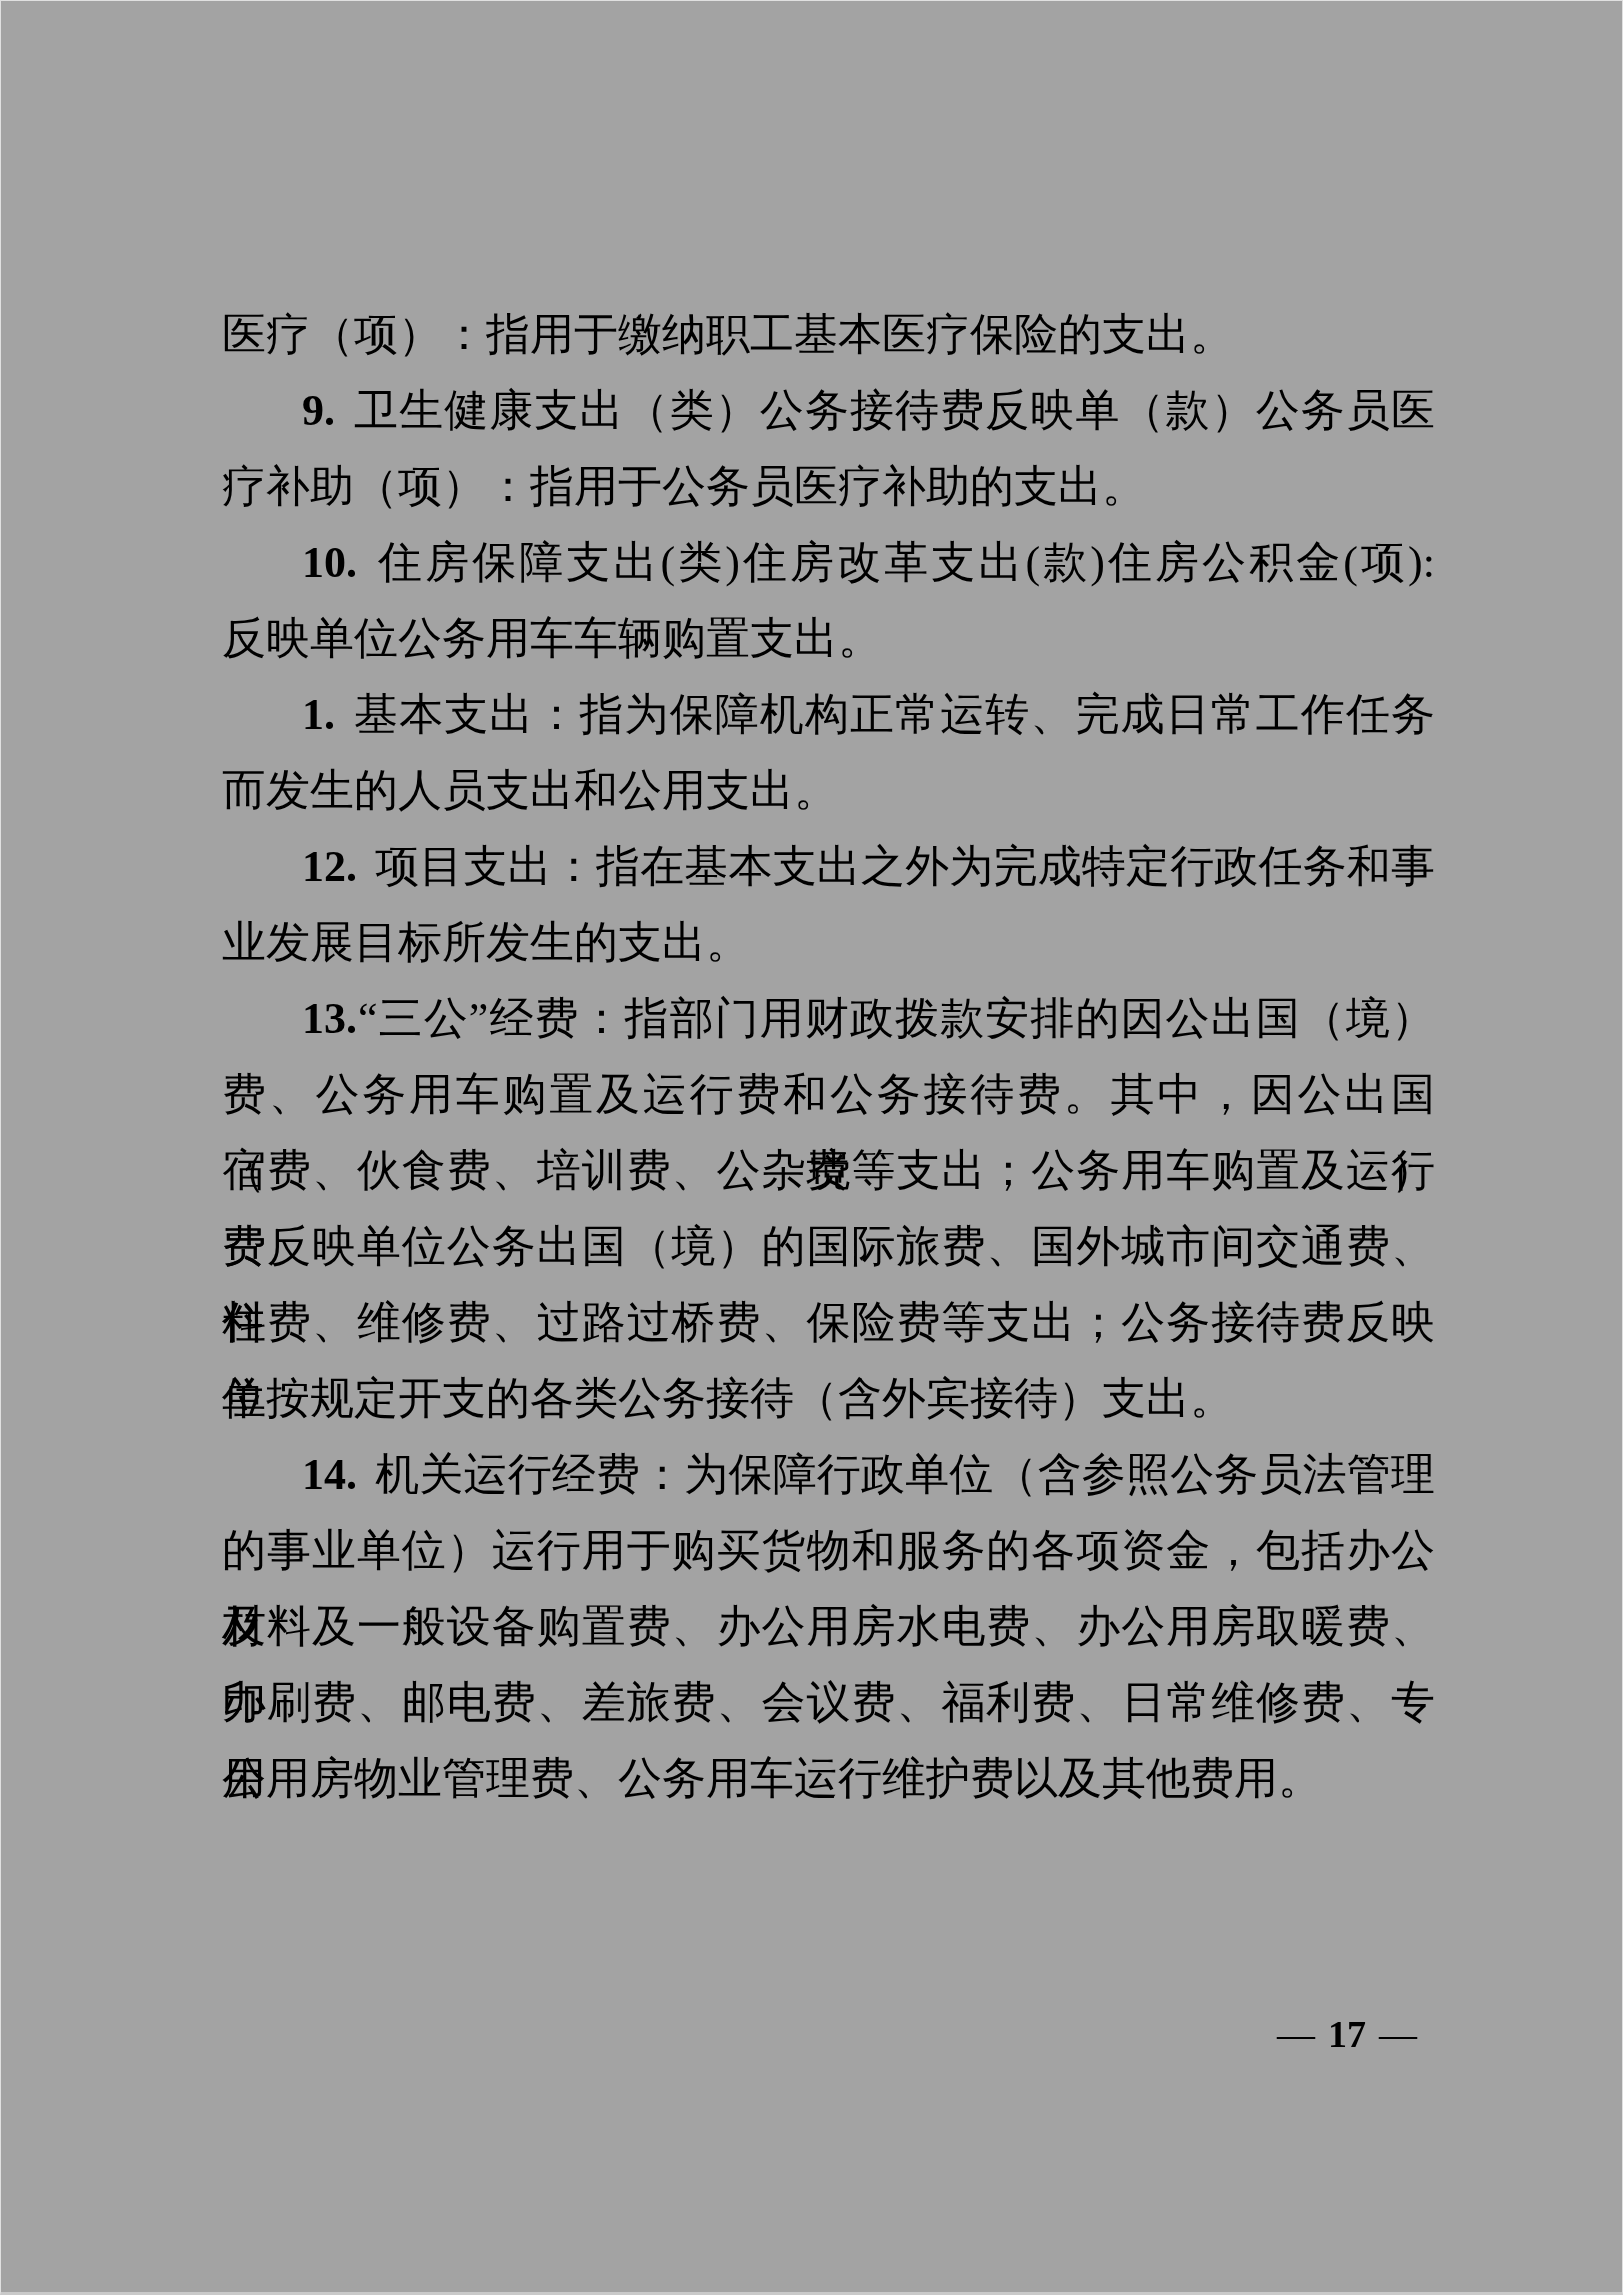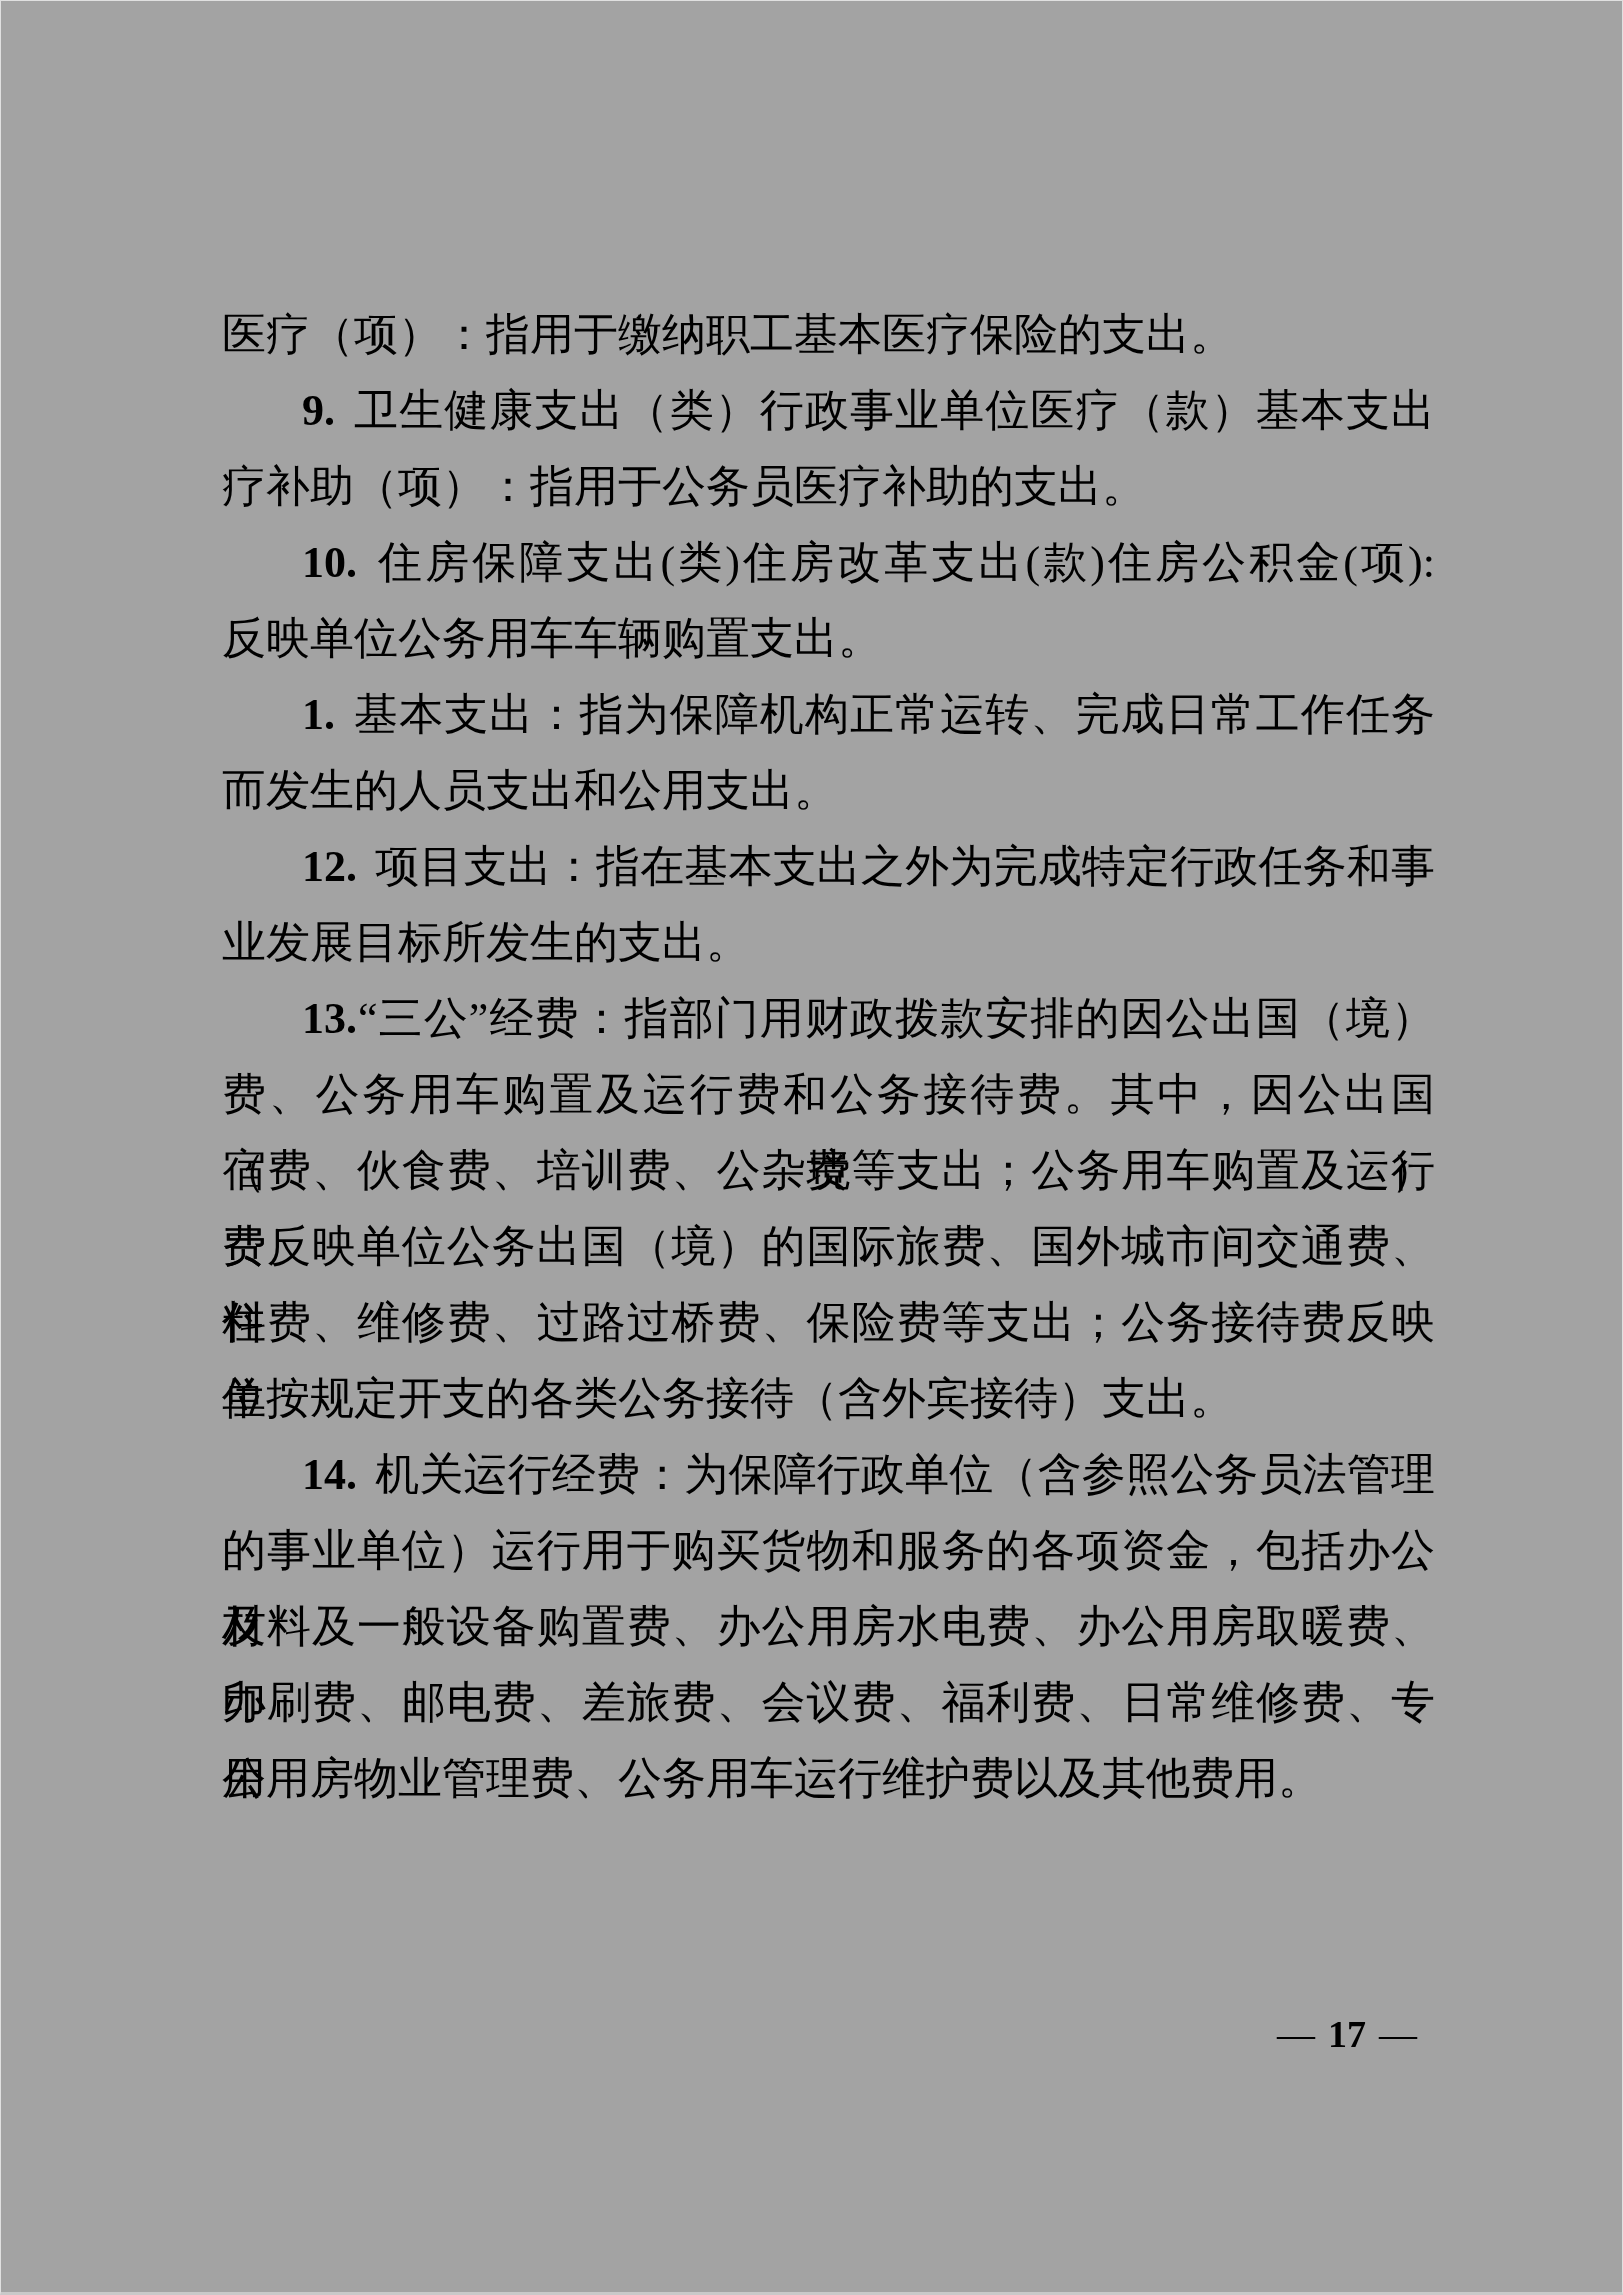--- a/index.html
+++ b/index.html
@@ -57,21 +57,21 @@
 </style>
 </head>
 <body>
 
 <div class="page">
 
   <div class="content">
 
     <div class="line end"><span>医疗（项）：指用于缴纳职工基本医疗保险的支出。</span></div>
 
-    <div class="line indent"><b class="num">9.</b><span>卫生健康支出（类）行政事业单位医疗（款）基本支出</span></div>
+    <div class="line indent"><b class="num">9.</b><span>卫生健康支出（类）公务接待费反映单（款）公务员医</span></div>
 
     <div class="line end"><span>疗补助（项）：指用于公务员医疗补助的支出。</span></div>
 
     <div class="line indent"><b class="num">10.</b><span>住房保障支出(类)住房改革支出(款)住房公积金(项):</span></div>
 
     <div class="line end"><span>反映单位公务用车车辆购置支出。</span></div>
 
     <div class="line indent"><b class="num">1.</b><span>基本支出：指为保障机构正常运转、完成日常工作任务</span></div>
 
     <div class="line end"><span>而发生的人员支出和公用支出。</span></div>

